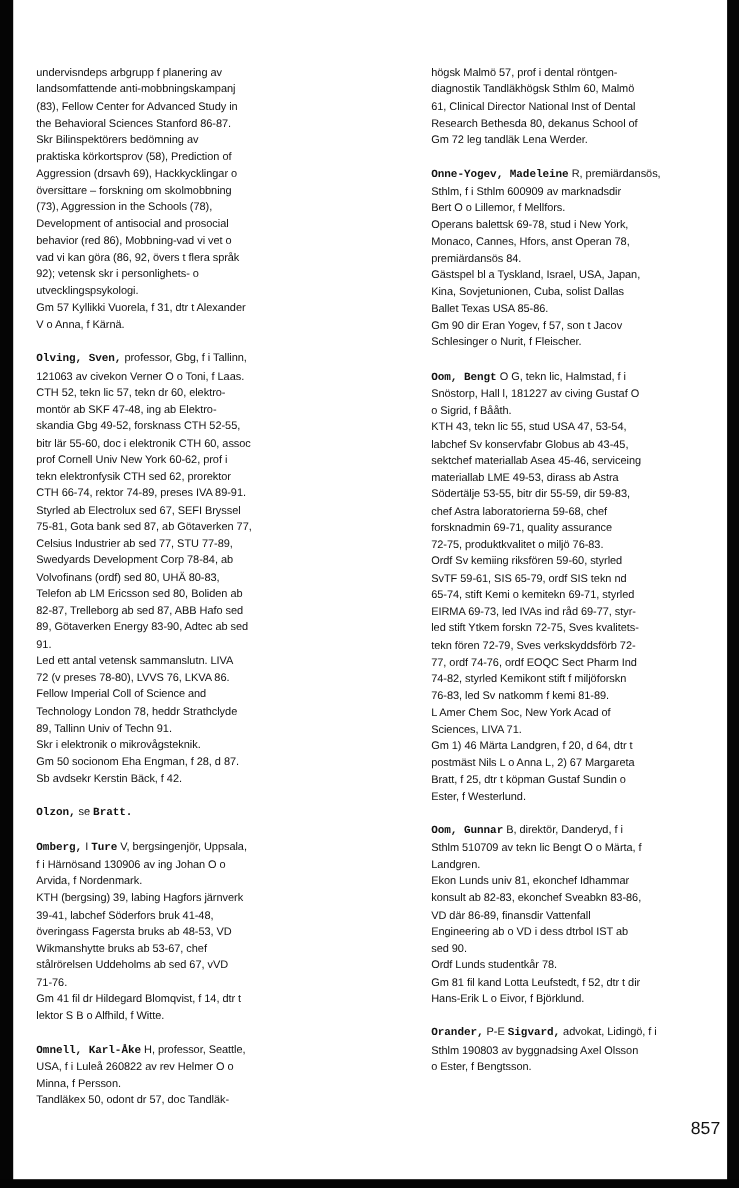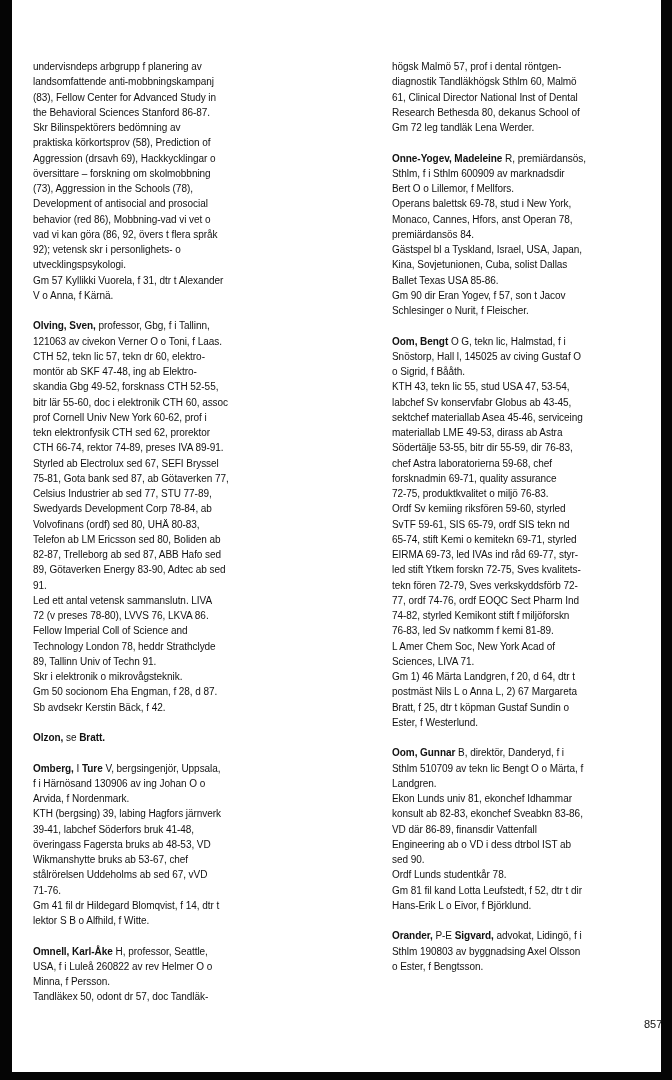--- a/index.html
+++ b/index.html
@@ -14,24 +14,24 @@
   .border-bottom { position: absolute; left: 0; bottom: 0; width: 672px; height: 8px; background: #050505; }
   .column {
     position: absolute; top: 59px;
     font-size: 10px; line-height: 15.25px;
     letter-spacing: -0.05px;
   }
   .col-left { left: 33px; width: 300px; }
   .col-right { left: 352px; width: 300px; margin-left: 40px; }
   .entry { margin: 0 0 15.25px 0; }
   .line { display: block; white-space: nowrap; }
-  .b { font-weight: bold; }
+  .b { font-weight: bold; font-family: Liberation Mono, monospace; }
   .page-number {
     position: absolute; left: 628px; top: 1018px;
-    font-size: 11px; font-weight: normal; margin-left: 16px;
+    font-size: 16px; font-weight: normal;
   }
 </style>
 </head>
 <body>
 
 <div class="border-left"></div>
 <div class="border-right"></div>
 <div class="border-bottom"></div>
 
 <div class="column col-left">
@@ -120,27 +120,27 @@
       <span class="line"><span>Monaco, Cannes, Hfors, anst Operan 78,</span></span>
       <span class="line"><span>premiärdansös 84.</span></span>
       <span class="line"><span>Gästspel bl a Tyskland, Israel, USA, Japan,</span></span>
       <span class="line"><span>Kina, Sovjetunionen, Cuba, solist Dallas</span></span>
       <span class="line"><span>Ballet Texas USA 85-86.</span></span>
       <span class="line"><span>Gm 90 dir Eran Yogev, f 57, son t Jacov</span></span>
       <span class="line"><span>Schlesinger o Nurit, f Fleischer.</span></span>
     </div>
     <div class="entry">
       <span class="line"><span class="b">Oom, Bengt</span><span> O G, tekn lic, Halmstad, f i</span></span>
-      <span class="line"><span>Snöstorp, Hall l, 145025 av civing Gustaf O</span></span>
+      <span class="line"><span>Snöstorp, Hall l, 181227 av civing Gustaf O</span></span>
       <span class="line"><span>o Sigrid, f Bååth.</span></span>
       <span class="line"><span>KTH 43, tekn lic 55, stud USA 47, 53-54,</span></span>
       <span class="line"><span>labchef Sv konservfabr Globus ab 43-45,</span></span>
       <span class="line"><span>sektchef materiallab Asea 45-46, serviceing</span></span>
       <span class="line"><span>materiallab LME 49-53, dirass ab Astra</span></span>
-      <span class="line"><span>Södertälje 53-55, bitr dir 55-59, dir 76-83,</span></span>
+      <span class="line"><span>Södertälje 53-55, bitr dir 55-59, dir 59-83,</span></span>
       <span class="line"><span>chef Astra laboratorierna 59-68, chef</span></span>
       <span class="line"><span>forsknadmin 69-71, quality assurance</span></span>
       <span class="line"><span>72-75, produktkvalitet o miljö 76-83.</span></span>
       <span class="line"><span>Ordf Sv kemiing riksfören 59-60, styrled</span></span>
       <span class="line"><span>SvTF 59-61, SIS 65-79, ordf SIS tekn nd</span></span>
       <span class="line"><span>65-74, stift Kemi o kemitekn 69-71, styrled</span></span>
       <span class="line"><span>EIRMA 69-73, led IVAs ind råd 69-77, styr-</span></span>
       <span class="line"><span>led stift Ytkem forskn 72-75, Sves kvalitets-</span></span>
       <span class="line"><span>tekn fören 72-79, Sves verkskyddsförb 72-</span></span>
       <span class="line"><span>77, ordf 74-76, ordf EOQC Sect Pharm Ind</span></span>

